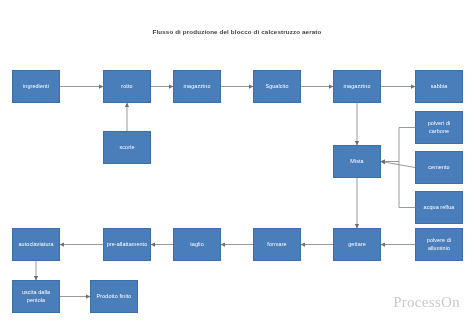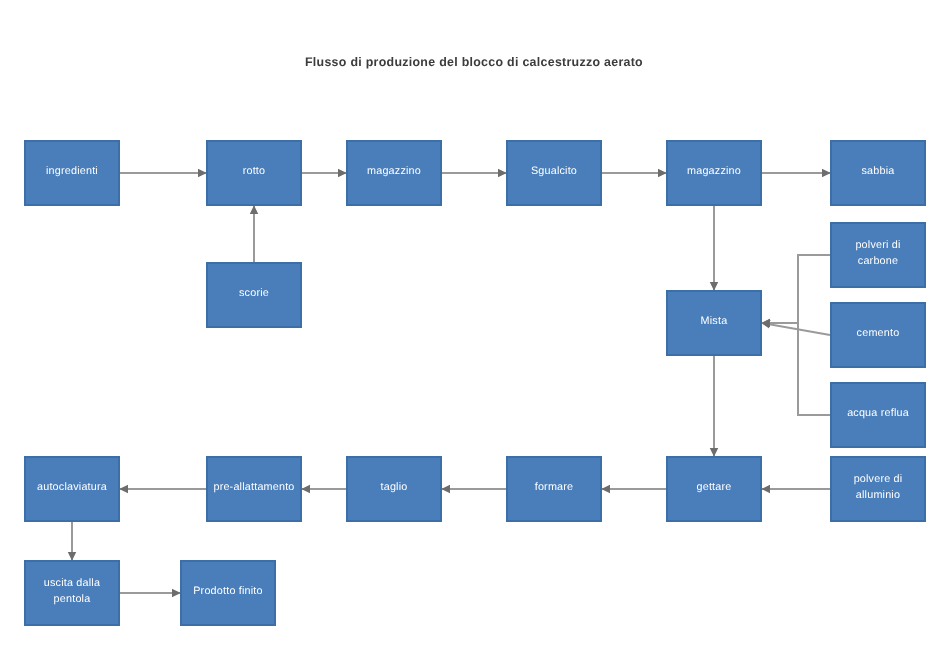--- a/index.html
+++ b/index.html
@@ -146,14 +146,15 @@
         <span>polvere di alluminio</span>
       </div>
       <div class="node" style="left: 12px; top: 280px; width: 48px; height: 33px; background: rgb(74, 126, 187); border-color: rgb(60, 111, 168); color: rgb(255, 255, 255);">
         <span>uscita dalla pentola</span>
       </div>
       <div class="node" style="left: 90px; top: 280px; width: 48px; height: 33px; background: rgb(74, 126, 187); border-color: rgb(60, 111, 168); color: rgb(255, 255, 255);">
         <span>Prodotto finito</span>
       </div>
     </div>
 
+  <div class="watermark">ProcessOn</div>
 
 </div>
 
 </body></html>

